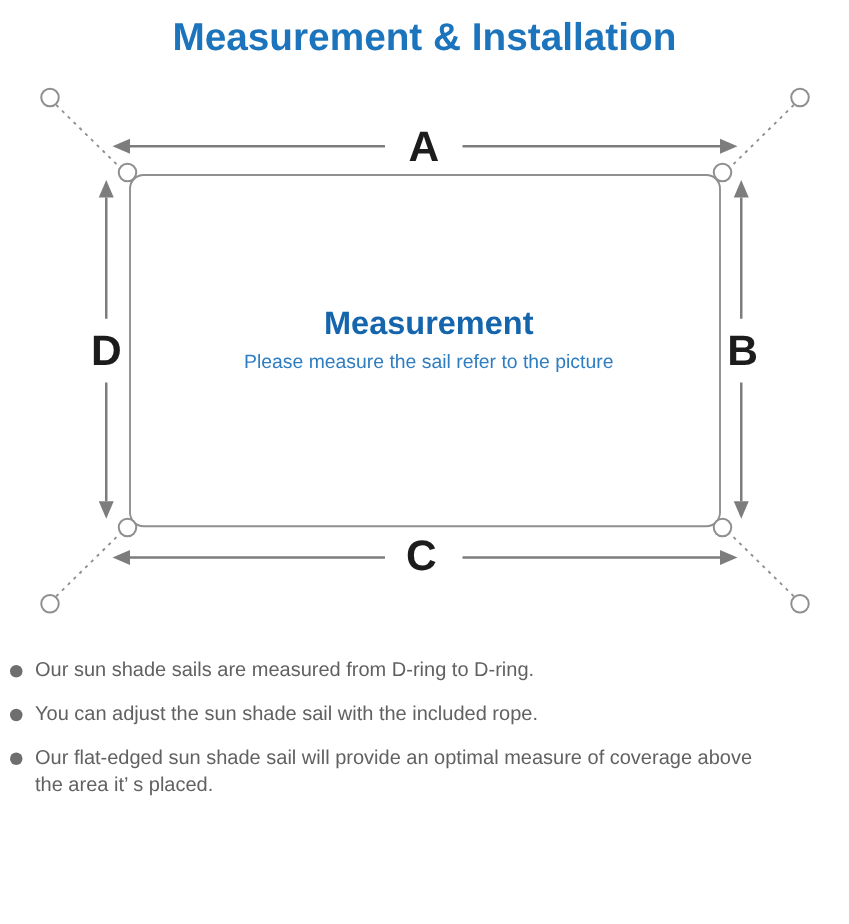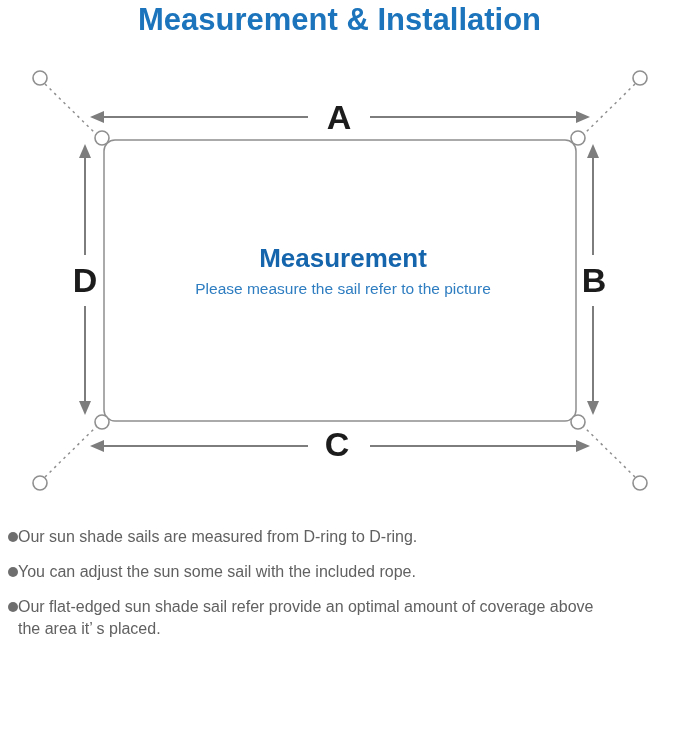--- a/index.html
+++ b/index.html
@@ -5,21 +5,21 @@
   html,body{margin:0;padding:0;background:#ffffff;}
   .page{
     position:relative;
     width:679px;height:739px;
     background:#ffffff;
     overflow:hidden;
     font-family:"Liberation Sans","DejaVu Sans",sans-serif;
   }
   .page-title{
     margin:0;
-    padding-top:2px;
+    padding-top:12px;
     text-align:center;
     font-size:31px;
     font-weight:700;
     color:var(--title-blue,#1b74bc);
   }
   .diagram{
     position:absolute;
     top:58px;left:0;
     width:679px;height:455px;
     display:block;
@@ -36,21 +36,21 @@
   
   .bullets{
     position:absolute;
     top:526px;left:8px;right:6px;
     margin:0;padding:0;
     list-style:none;
   }
   .bullet{
     display:flex;
     align-items:flex-start;
-    gap:0;
+    gap:10px;
     margin-bottom:13px;
   }
   .dot{
     flex:0 0 auto;
     width:10px;height:10px;
     border-radius:50%;
     background:var(--bullet-dot-gray,#6e6e6e);
     margin-top:6px;
   }
   .btext{
@@ -128,22 +128,22 @@
     <text class="center-sub" x="343" y="236">Please measure the sail refer to the picture</text>
   </svg>
 
   <ul class="bullets">
     <li class="bullet">
       <span class="dot"></span>
       <span class="btext">Our sun shade sails are measured from D-ring to D-ring.</span>
     </li>
     <li class="bullet">
       <span class="dot"></span>
-      <span class="btext">You can adjust the sun some sail with the included rope.</span>
+      <span class="btext">You can adjust the sun shade sail with the included rope.</span>
     </li>
     <li class="bullet">
       <span class="dot"></span>
-      <span class="btext">Our flat-edged sun shade sail refer provide an optimal amount of coverage above
+      <span class="btext">Our flat-edged sun shade sail will provide an optimal measure of coverage above
 the area it’ s placed.</span>
     </li>
   </ul>
 
 </div>
 
 </body></html>

